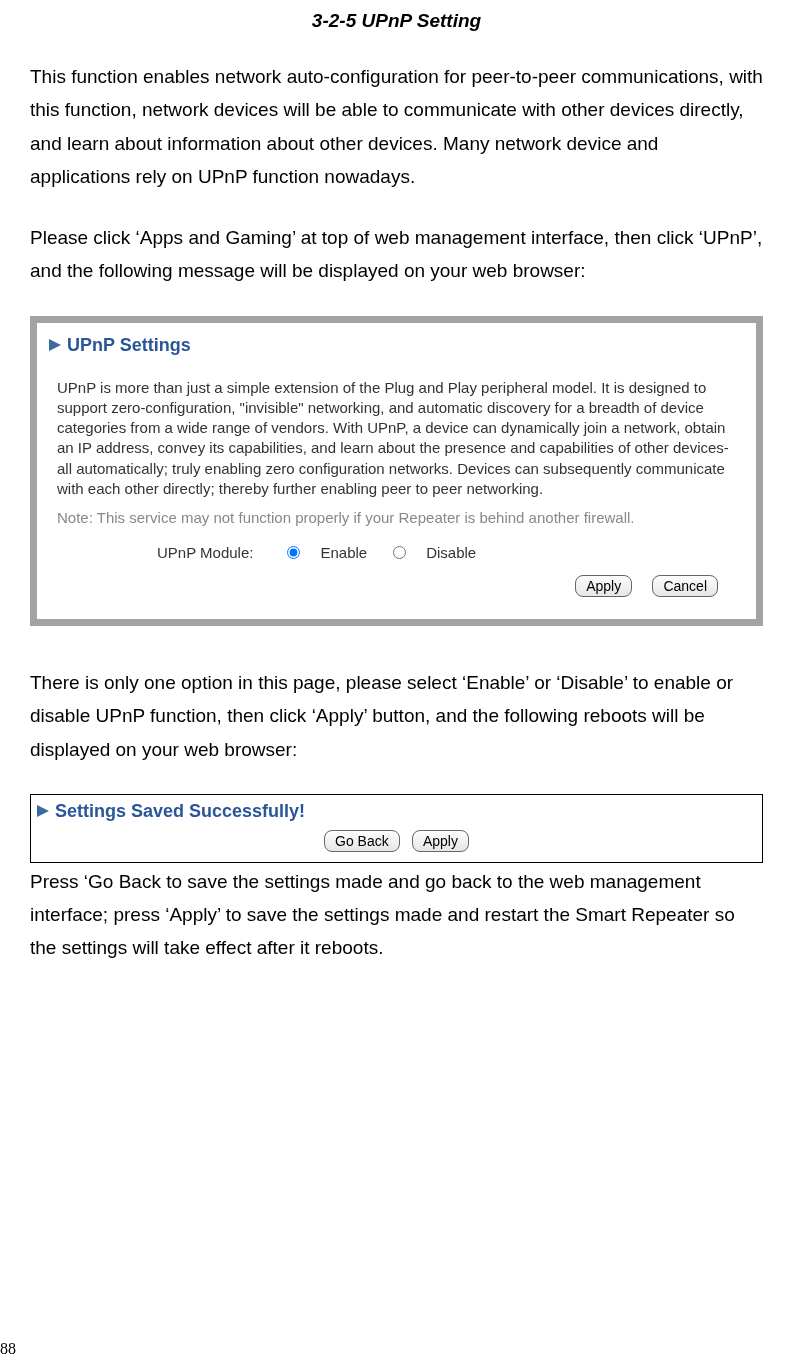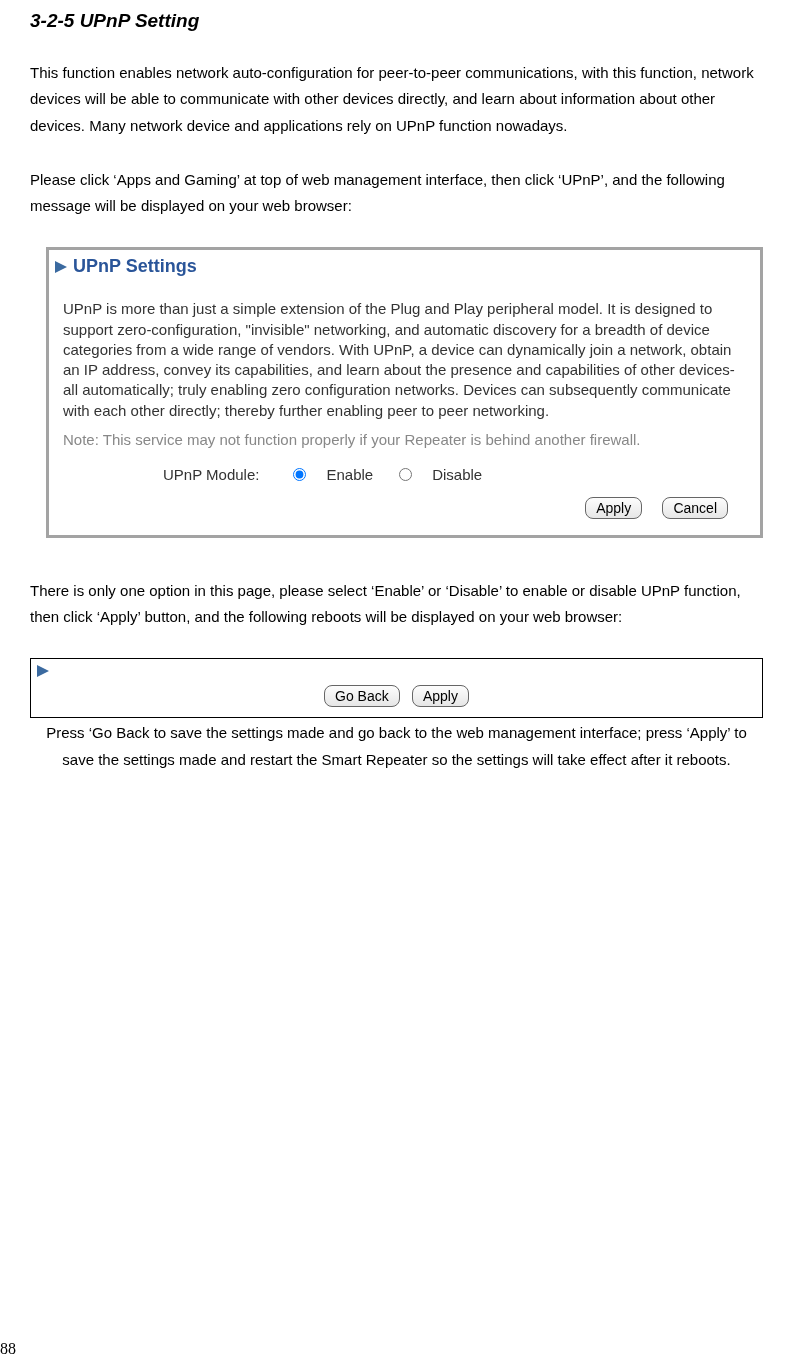--- a/index.html
+++ b/index.html
@@ -14,30 +14,31 @@
     min-height: 1358px;
     box-sizing: border-box;
     padding: 10px 30px 0 30px;
     position: relative;
   }
   .section-title {
     font-style: italic;
     font-weight: bold;
     font-size: 19px;
     margin: 0 0 28px 0;
+    text-align: center;
   }
   .body-text {
-    font-size: 15px;
+    font-size: 19px;
     line-height: 1.75;
     margin: 0 0 28px 0;
   }
   .screenshot1 {
-    border: 3px solid #a3a3a3;
-    padding: 0;
-    margin: 10px 0 40px 16px;
+    border: 7px solid #a3a3a3;
+    padding: 6px;
+    margin: 10px 0 40px 0;
   }
   .panel-header {
     display: flex;
     align-items: center;
     padding: 6px 8px 4px 6px;
   }
   .triangle-icon {
     width: 0;
     height: 0;
     border-left: 12px solid #3b6aa0;
@@ -150,25 +151,26 @@
         <button class="ui-btn">Cancel</button>
       </div>
     </div>
   </div>
 
   <p class="body-text">There is only one option in this page, please select ‘Enable’ or ‘Disable’ to enable or disable UPnP function, then click ‘Apply’ button, and the following reboots will be displayed on your web browser:</p>
 
   <div class="screenshot2">
     <div class="panel-header">
       <span class="triangle-icon"></span>
+      <span class="panel-title">Settings Saved Successfully!</span>
     </div>
     <div class="s2-body">
       <div class="btn-center">
         <button class="ui-btn">Go Back</button>
         <button class="ui-btn">Apply</button>
       </div>
     </div>
   </div>
 
-  <p class="body-text" style="margin-top:2px;text-align:center;">Press ‘Go Back to save the settings made and go back to the web management interface; press ‘Apply’ to save the settings made and restart the Smart Repeater so the settings will take effect after it reboots.</p>
+  <p class="body-text" style="margin-top:2px;">Press ‘Go Back to save the settings made and go back to the web management interface; press ‘Apply’ to save the settings made and restart the Smart Repeater so the settings will take effect after it reboots.</p>
 
   <div class="page-num">88</div>
 </div>
 
 </body></html>

